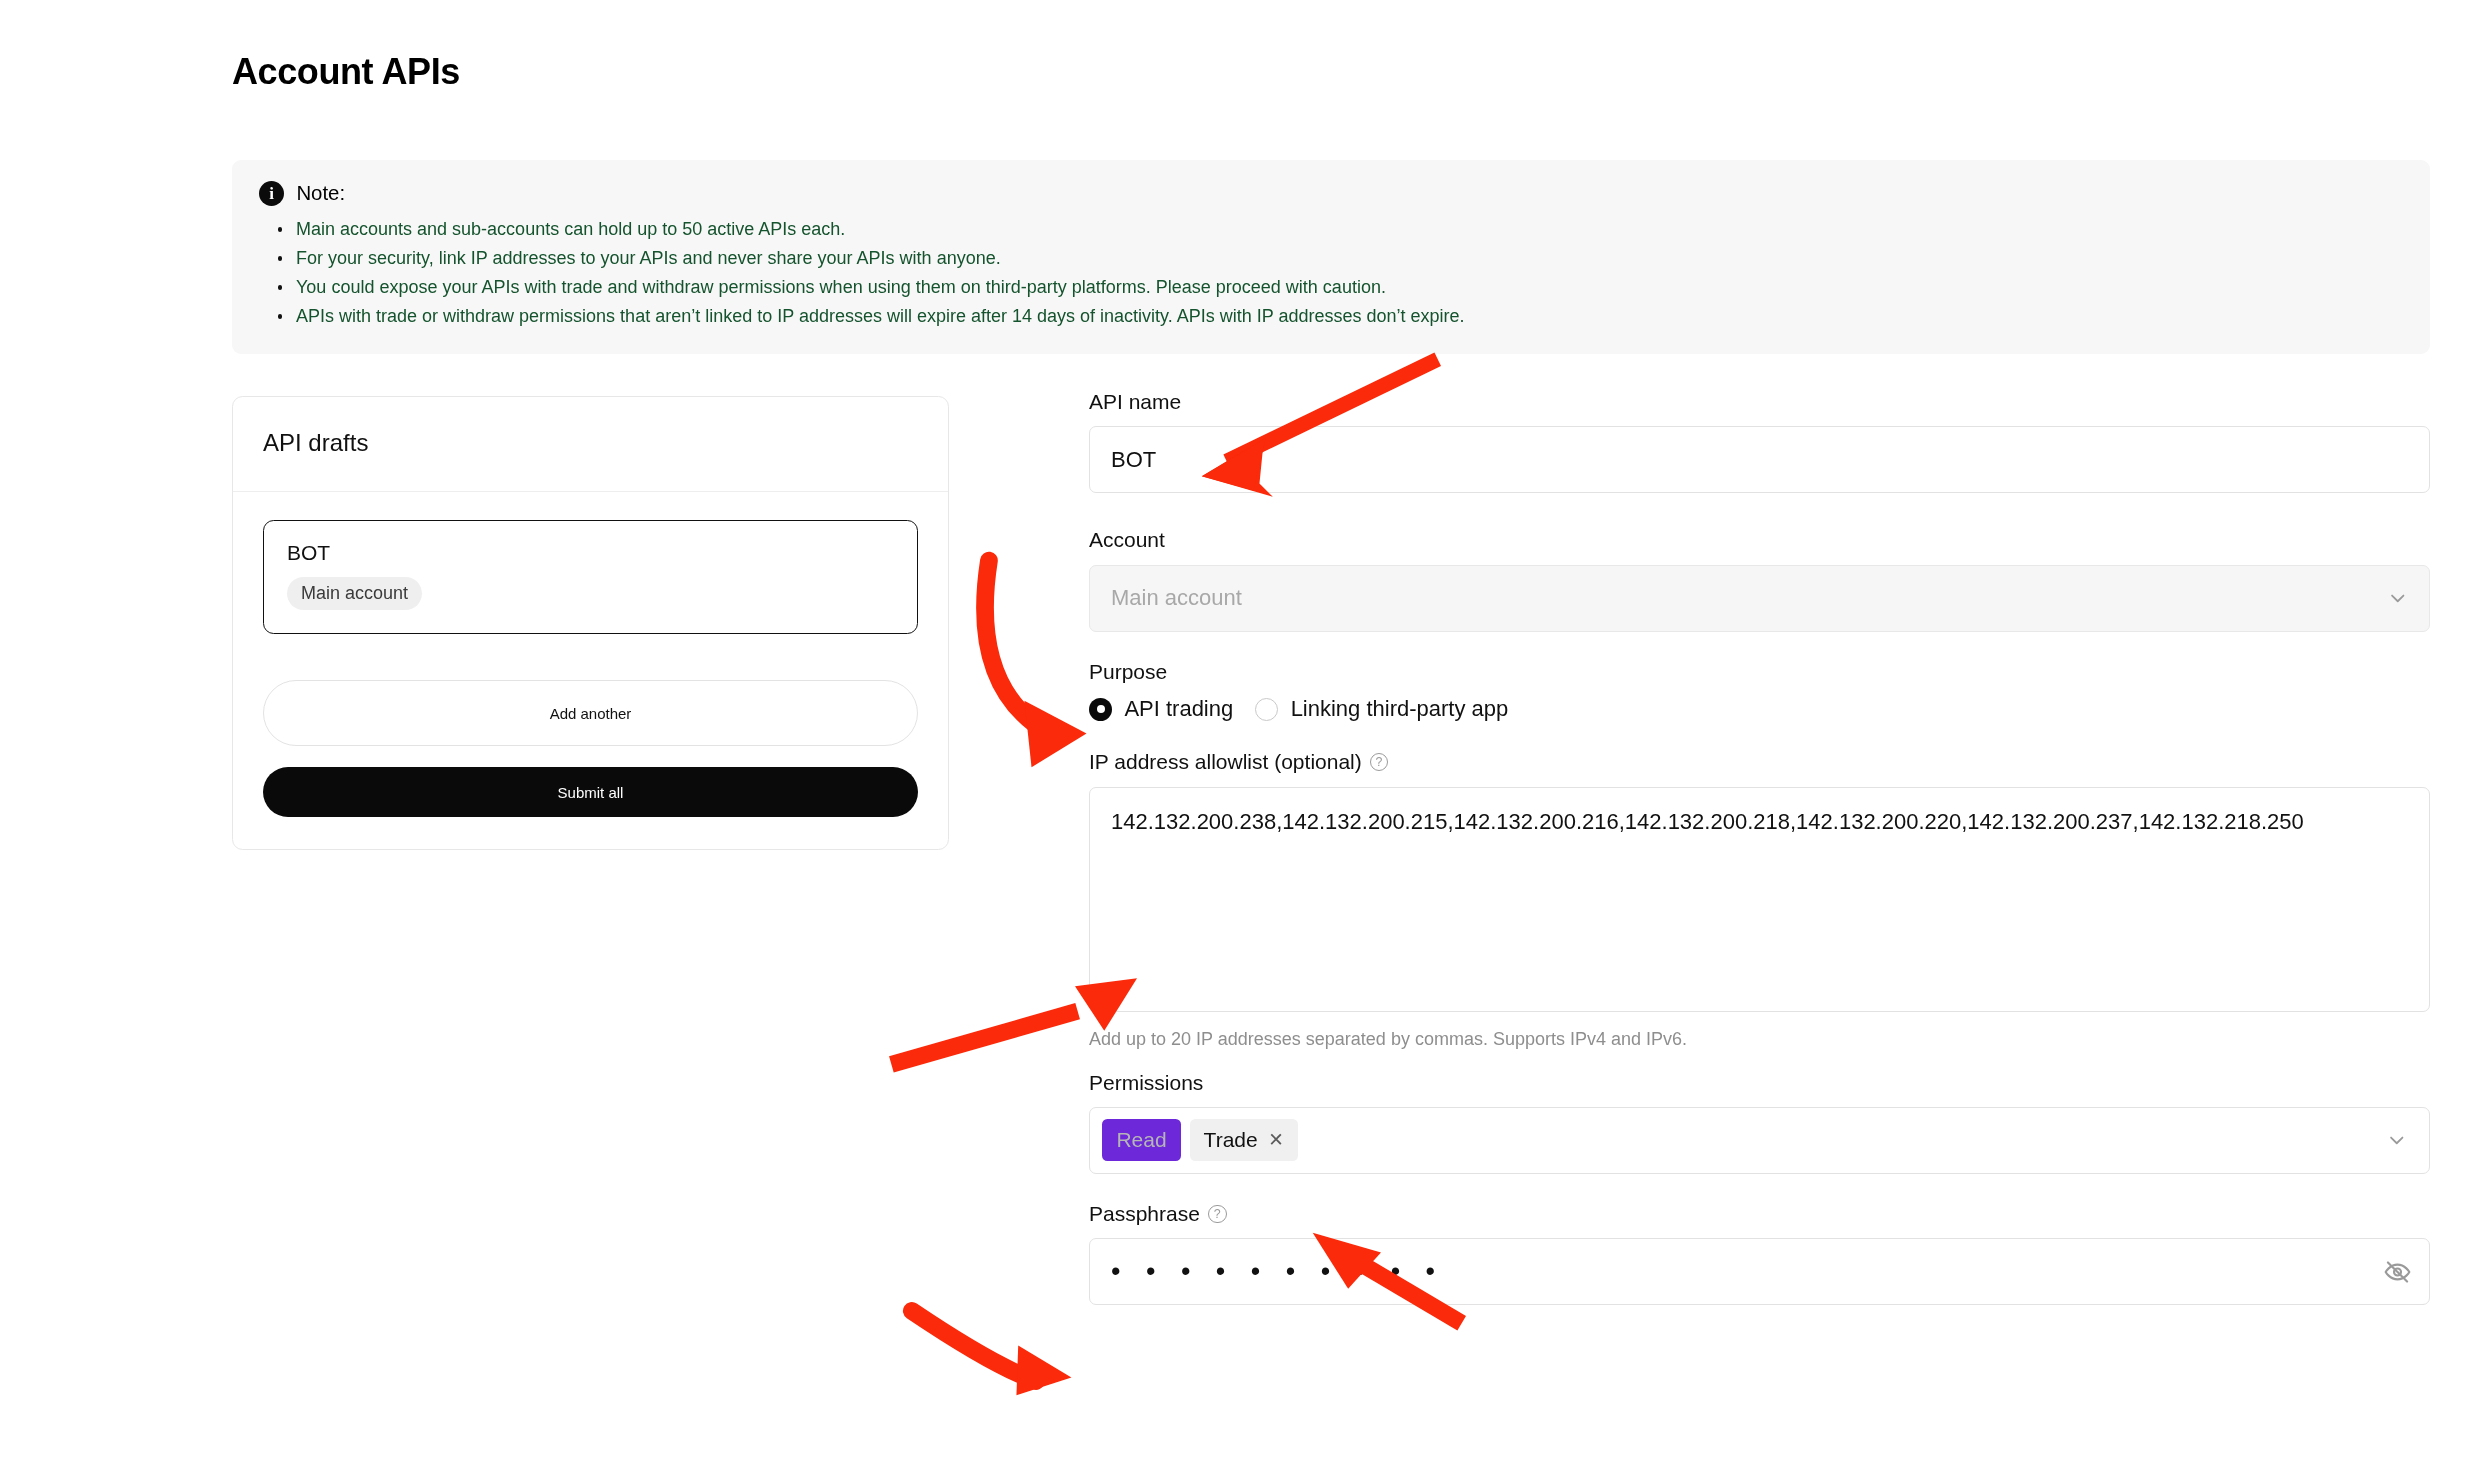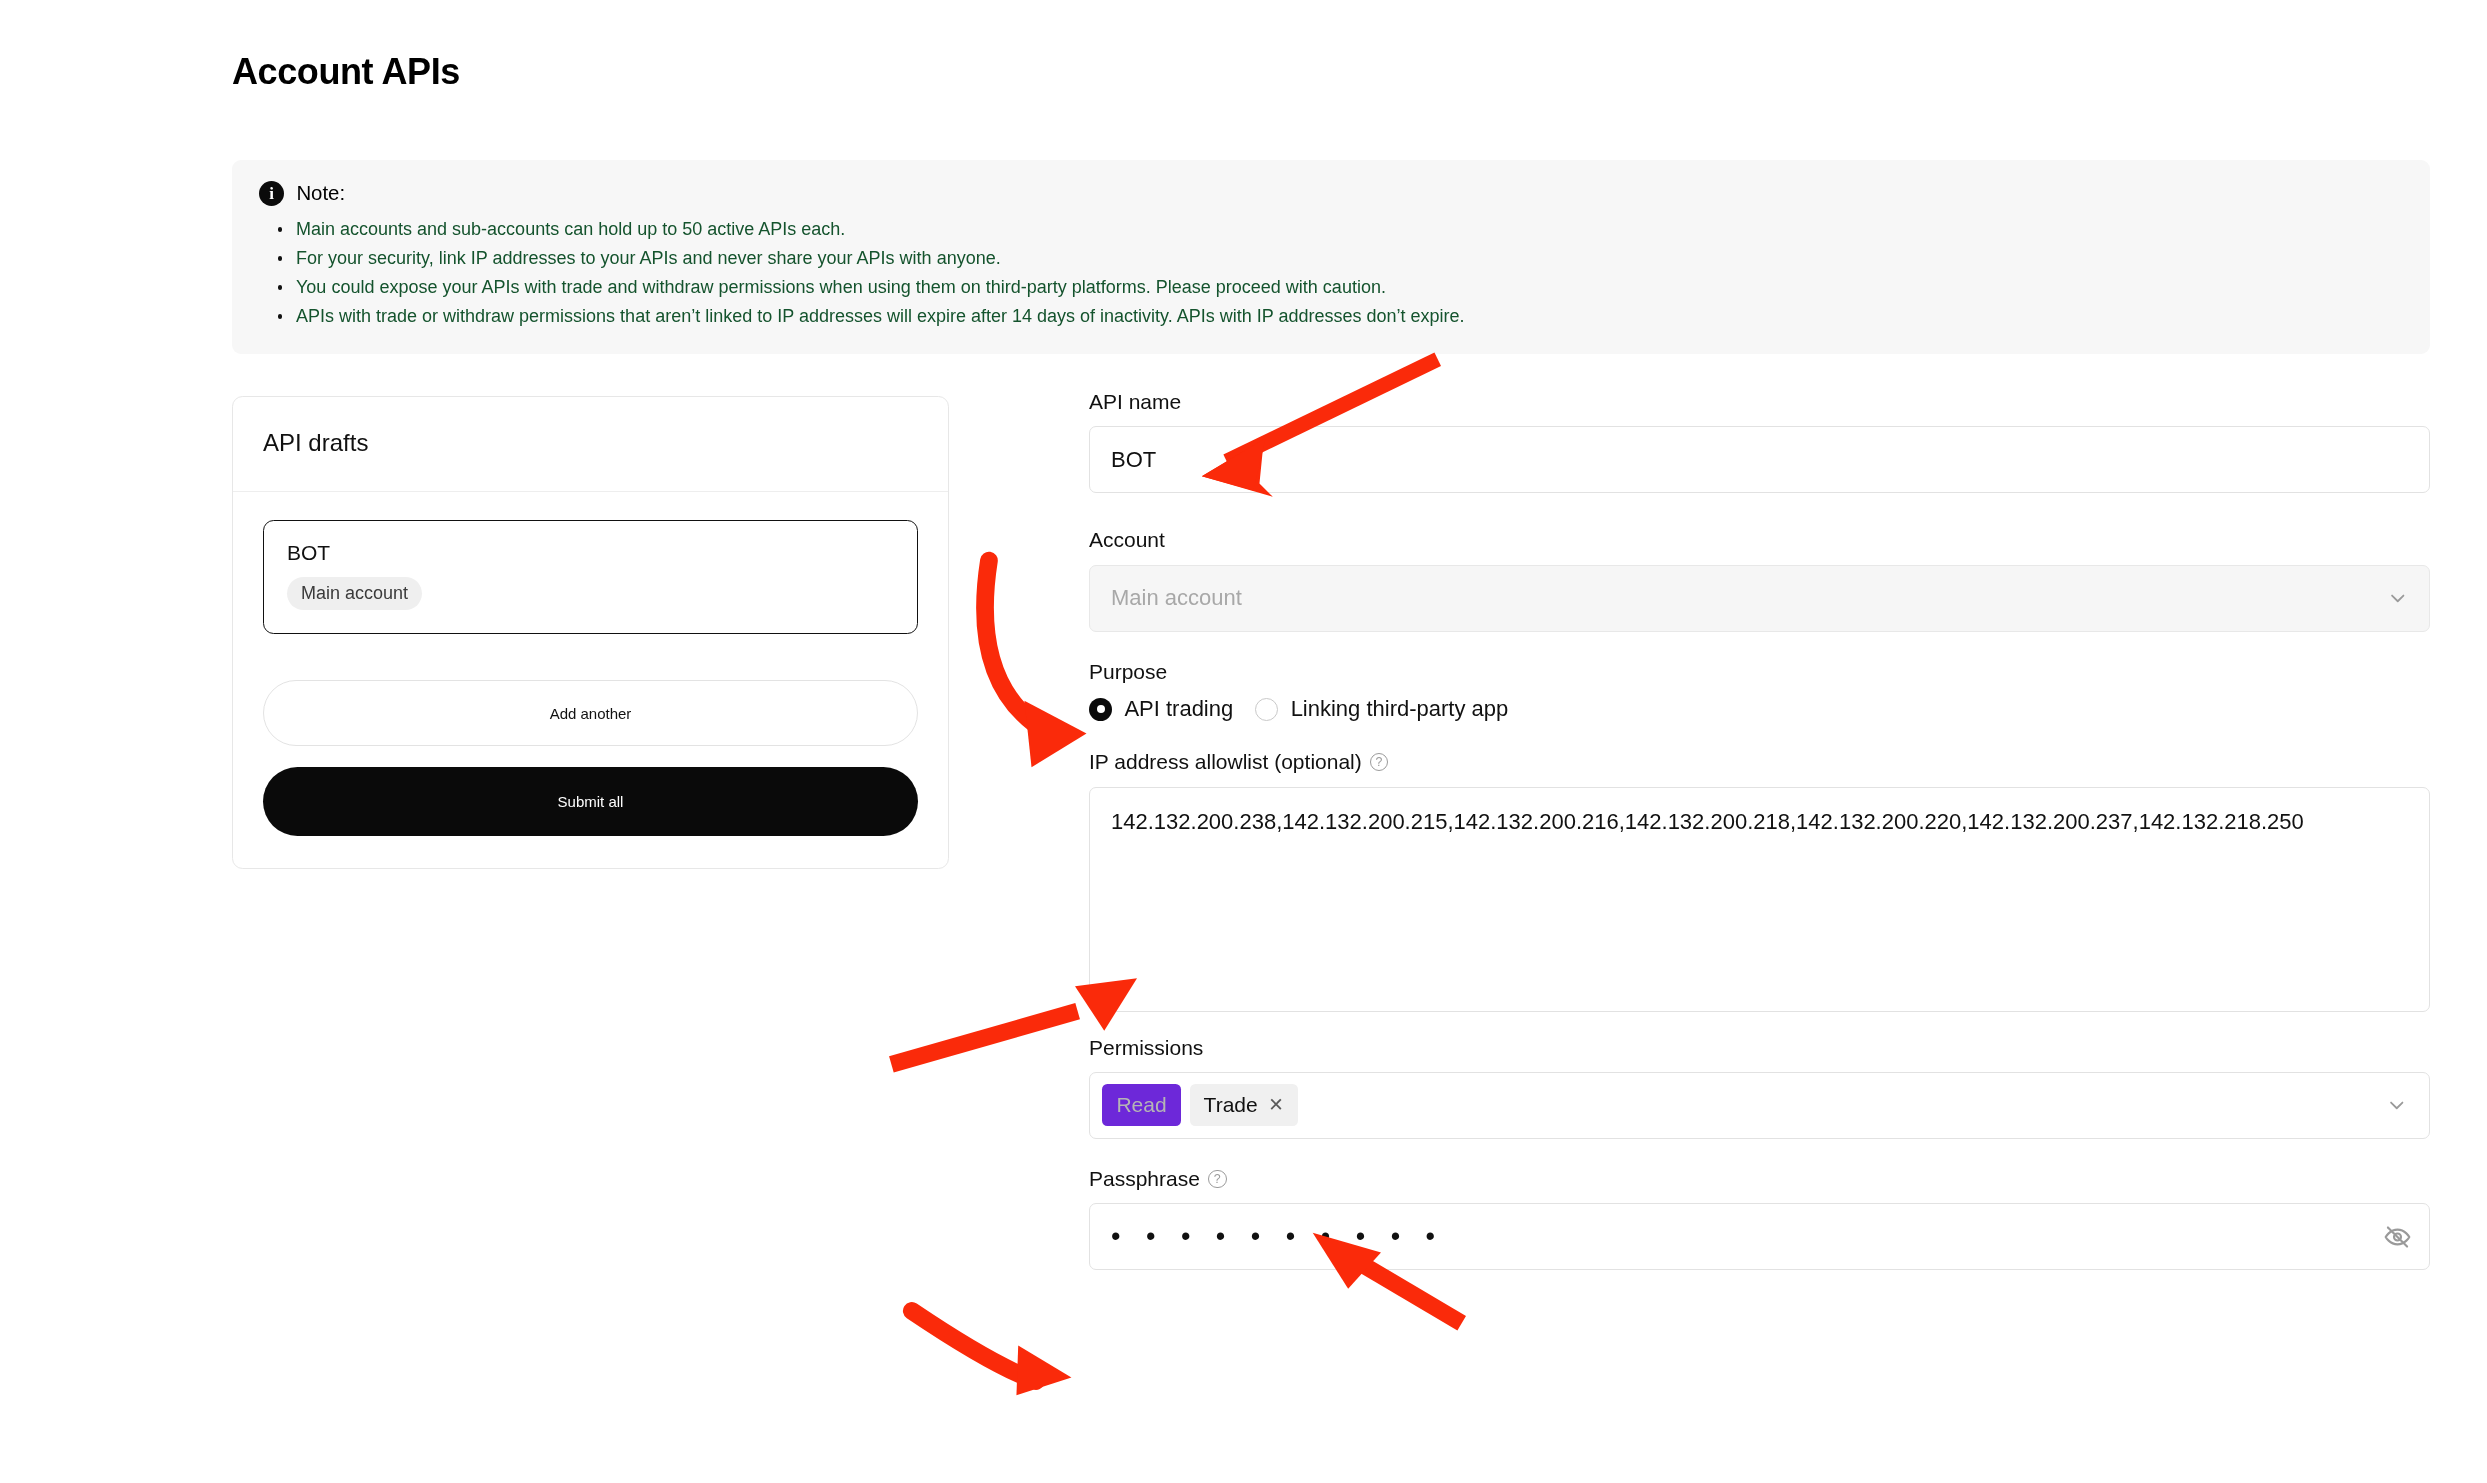--- a/index.html
+++ b/index.html
@@ -118,21 +118,21 @@
     font-family: "Liberation Sans", sans-serif;
   }
   .btn-outline {
     height: 66px;
     background: #fff;
     border: 0.9px solid #e3e3e3;
     color: #111;
     margin-bottom: 21px;
   }
   .btn-primary {
-    height: 69px;
+    height: 50px;
     background: #0a0a0a;
     color: #ffffff;
   }
 
   
   .form {
     position: absolute;
     left: 1089px;
     top: 390px;
     width: 1341px;
@@ -378,20 +378,21 @@
     </div>
 
     <div class="gap-32"></div>
 
     
     <div class="field-label">
       <span>IP address allowlist (optional)</span>
       <span class="help-icon">?</span>
     </div>
     <textarea class="textarea" style="">142.132.200.238,142.132.200.215,142.132.200.216,142.132.200.218,142.132.200.220,142.132.200.237,142.132.218.250</textarea>
+    <div class="helper">Add up to 20 IP addresses separated by commas. Supports IPv4 and IPv6.</div>
 
     <div class="gap-24"></div>
 
     
     <div class="field-label">
       <span>Permissions</span>
     </div>
     <div class="perm-box">
       <span class="perm-chip muted">
         <span>Read</span>

